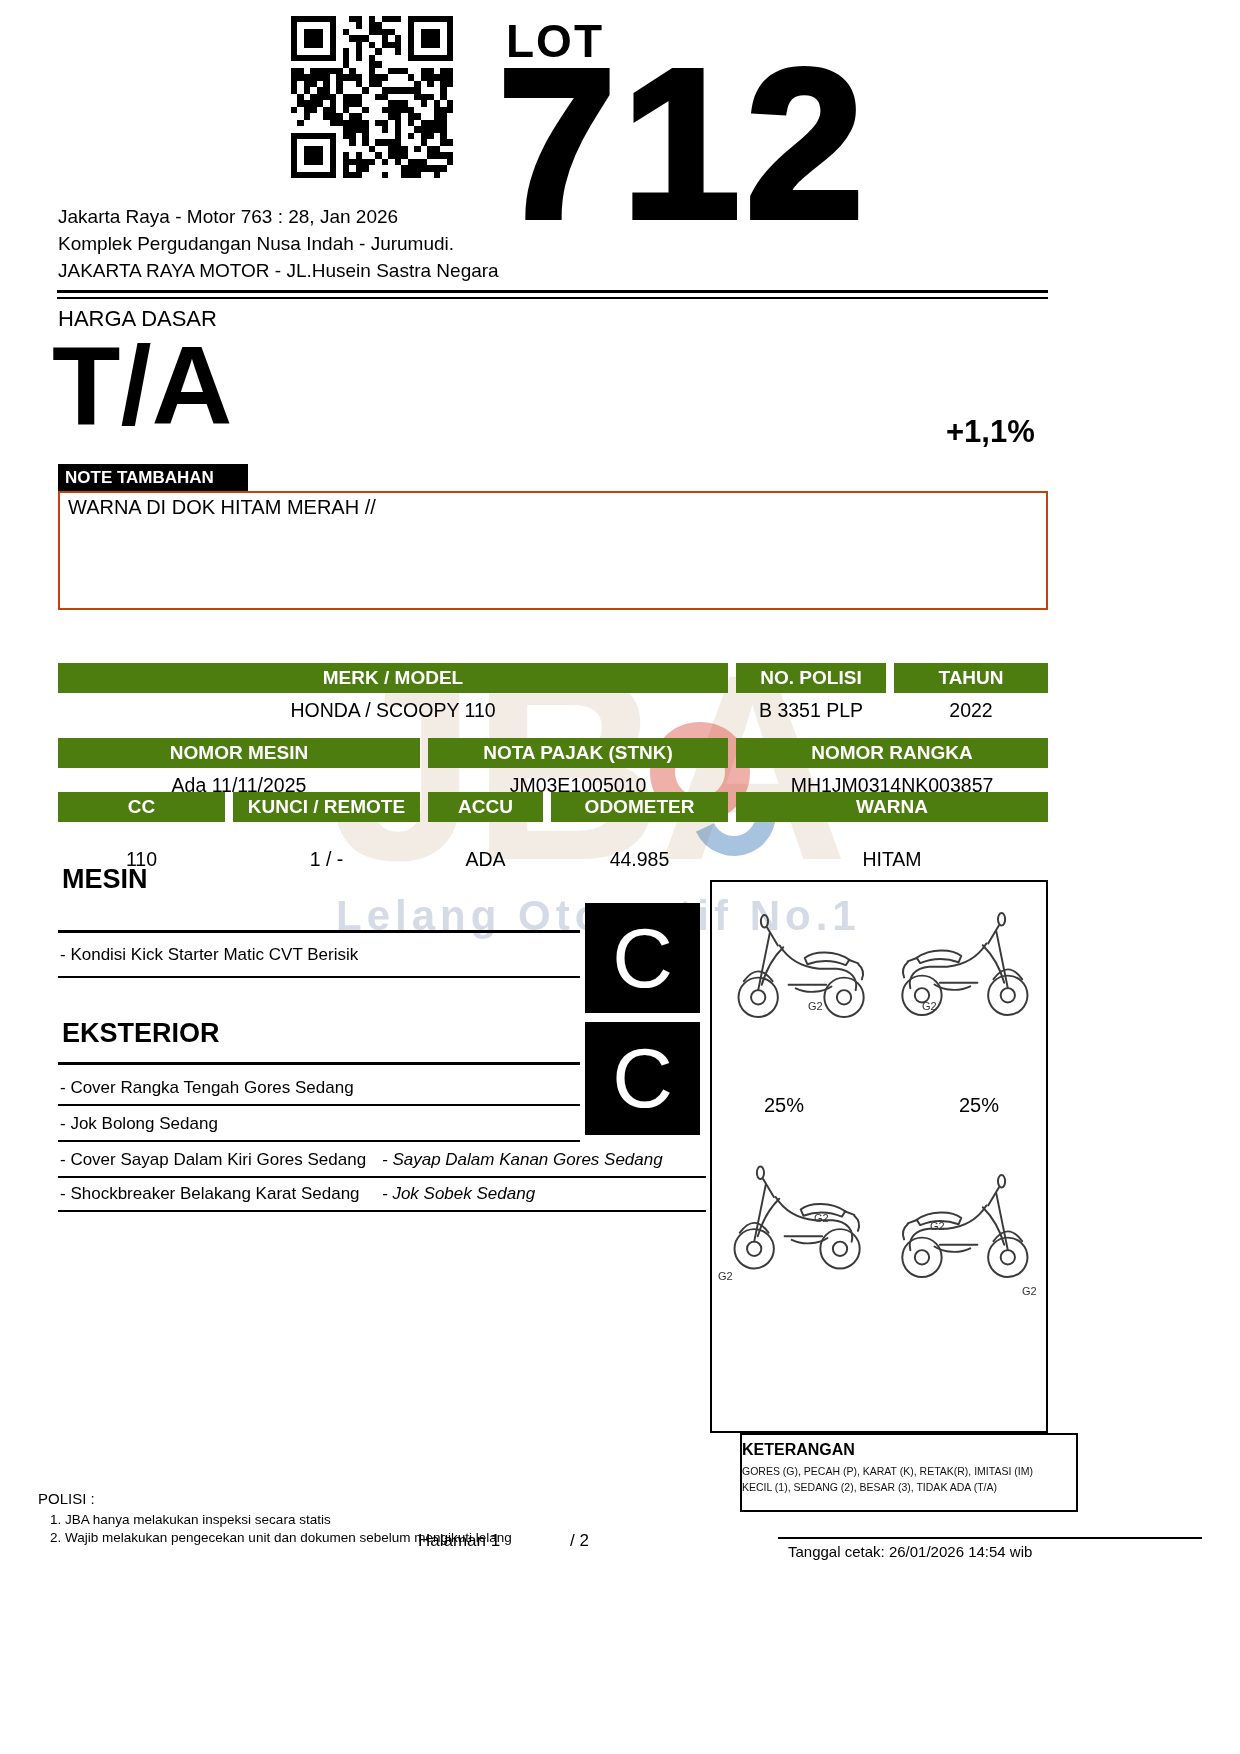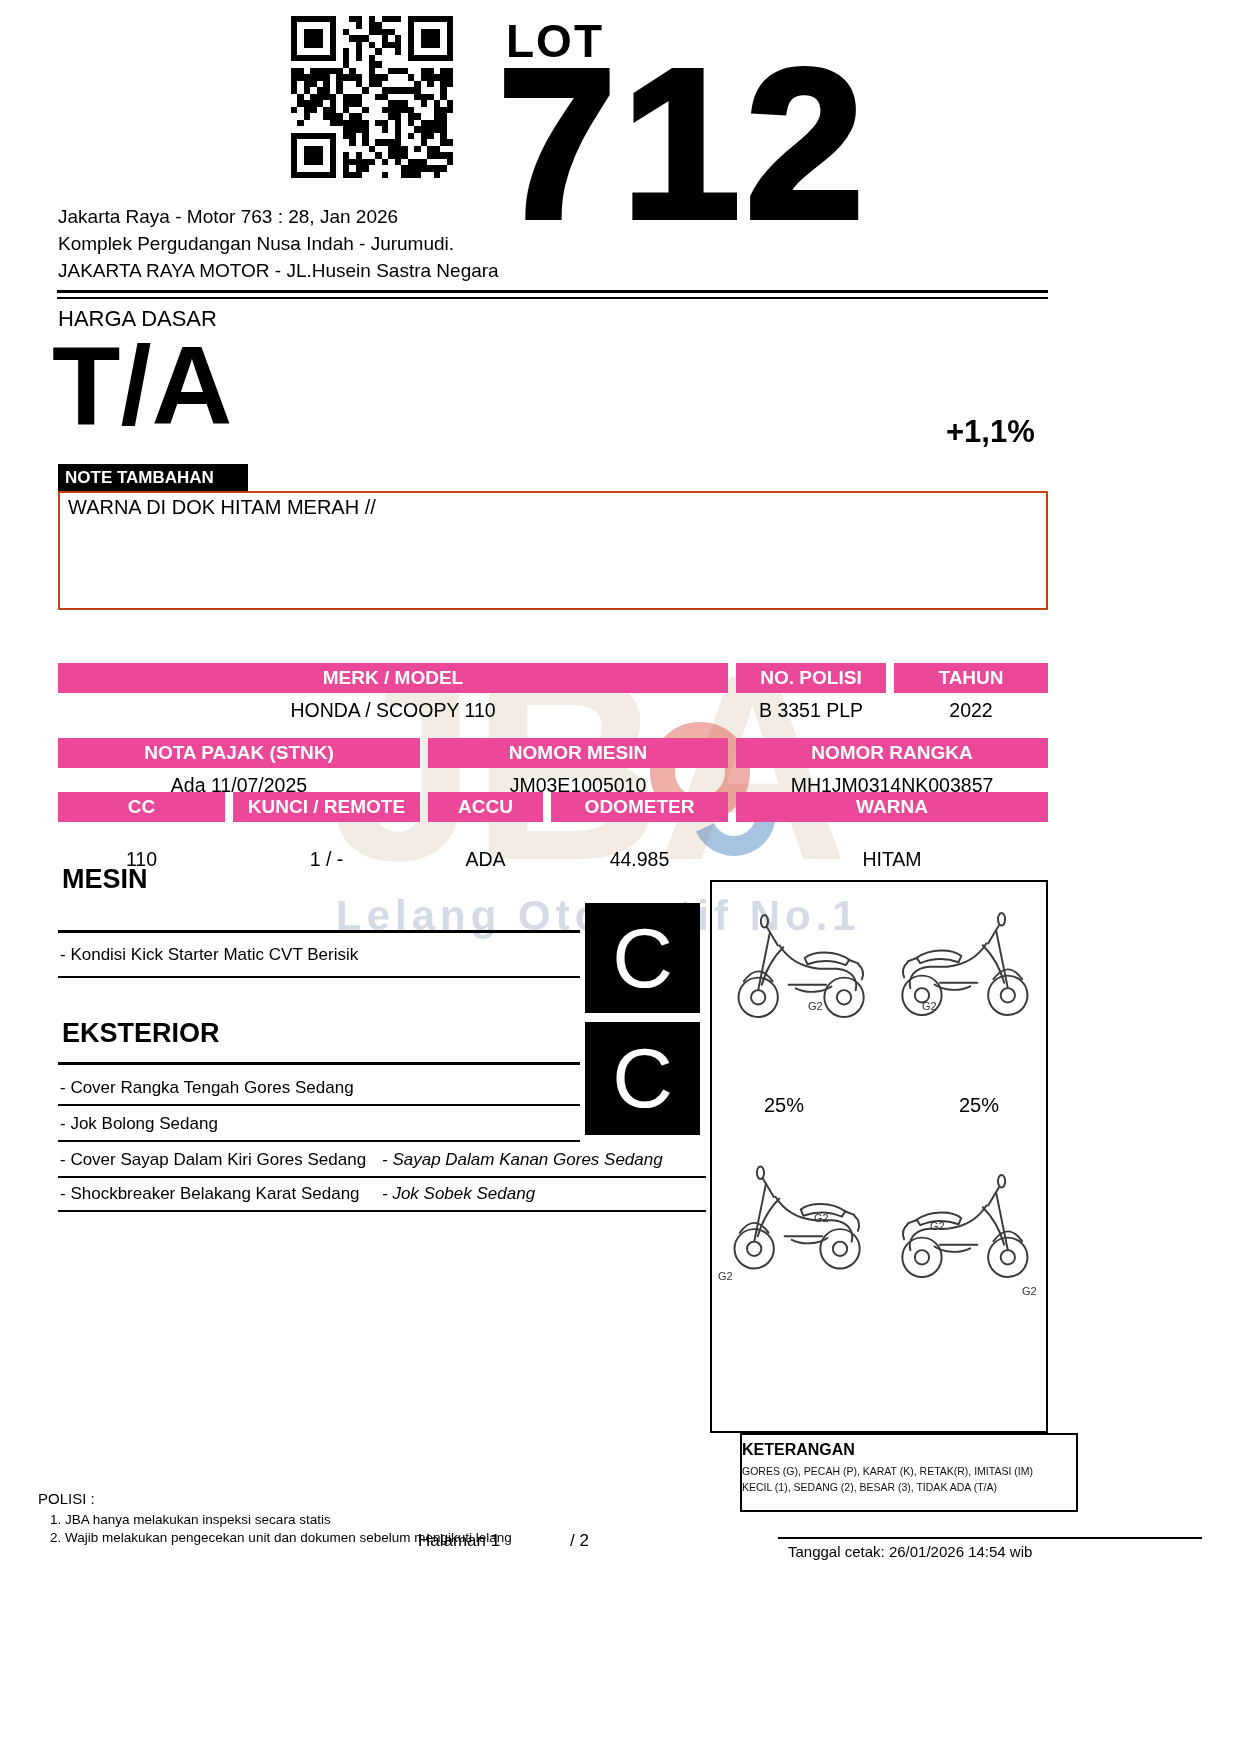--- a/index.html
+++ b/index.html
@@ -31,21 +31,21 @@
   .harga-value{position:absolute;left:52px;top:330px;font-size:112px;font-weight:bold;line-height:1;}
   .harga-inc{position:absolute;left:946px;top:414px;font-size:31px;font-weight:bold;}
 
   .note-bar{position:absolute;left:58px;top:464px;width:190px;height:27px;background:#000;color:#fff;
             font-weight:bold;font-size:17px;display:flex;align-items:center;padding-left:7px;box-sizing:border-box;}
   .note-box{position:absolute;left:58px;top:491px;width:990px;height:119px;border:2px solid #c2410c;box-sizing:border-box;}
   .note-text{padding:3px 8px;font-size:20px;}
 
   
   .spec-row{position:absolute;left:58px;display:grid;gap:8px;width:990px;}
-  .spec-row.h > div{background:#ec4899;color:#fff;font-weight:bold;font-size:19px;height:30px;
+  .spec-row.h > div{background:#4d7c0f;color:#fff;font-weight:bold;font-size:19px;height:30px;
                     display:flex;align-items:center;justify-content:center;}
   .spec-row.v > div{font-size:19.5px;height:30px;display:flex;align-items:center;justify-content:center;}
   #r1h{top:663px;grid-template-columns:670px 150px 154px;}
   #r1v{top:695px;grid-template-columns:670px 150px 154px;}
   #r2h{top:738px;grid-template-columns:362px 300px 312px;}
   #r2v{top:770px;grid-template-columns:362px 300px 312px;}
   #r3h{top:792px;grid-template-columns:167px 187px 115px 177px 312px;}
   #r3v{top:844px;grid-template-columns:167px 187px 115px 177px 312px;}
 
   
@@ -393,26 +393,26 @@
     <div>NO. POLISI</div>
     <div>TAHUN</div>
   </div>
   <div class="spec-row v" id="r1v">
     <div>HONDA / SCOOPY 110</div>
     <div>B 3351 PLP</div>
     <div>2022</div>
   </div>
 
   <div class="spec-row h" id="r2h">
+    <div>NOMOR MESIN</div>
     <div>NOTA PAJAK (STNK)</div>
-    <div>NOMOR MESIN</div>
     <div>NOMOR RANGKA</div>
   </div>
   <div class="spec-row v" id="r2v">
-    <div>Ada 11/07/2025</div>
+    <div>Ada 11/11/2025</div>
     <div>JM03E1005010</div>
     <div>MH1JM0314NK003857</div>
   </div>
 
   <div class="spec-row h" id="r3h">
     <div>CC</div>
     <div>KUNCI / REMOTE</div>
     <div>ACCU</div>
     <div>ODOMETER</div>
     <div>WARNA</div>

